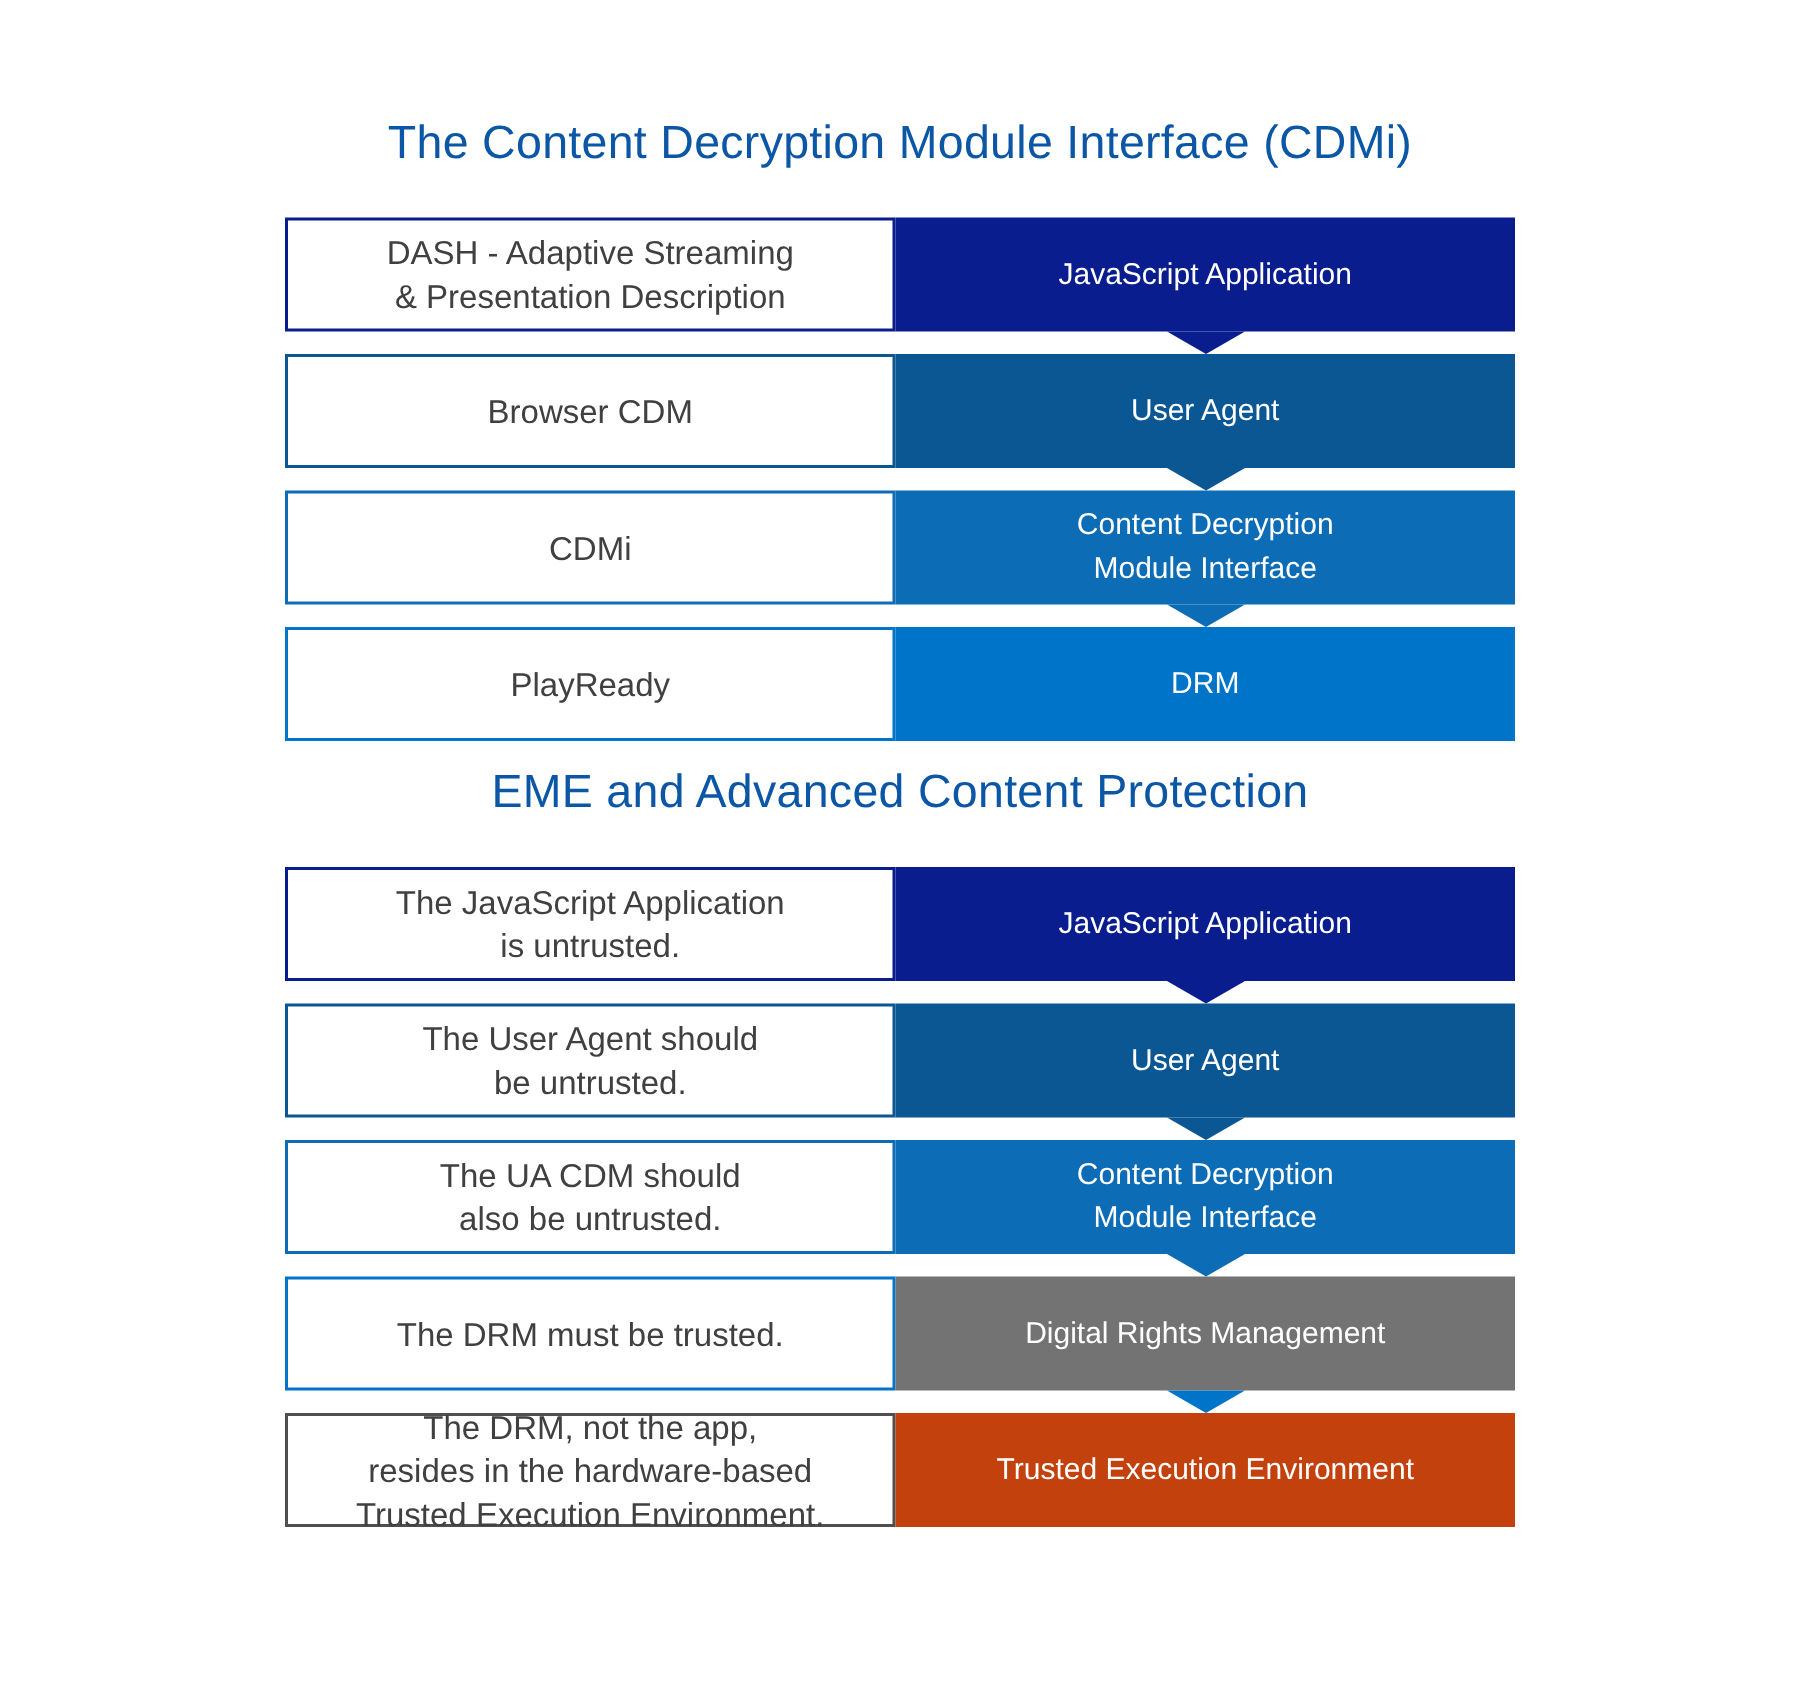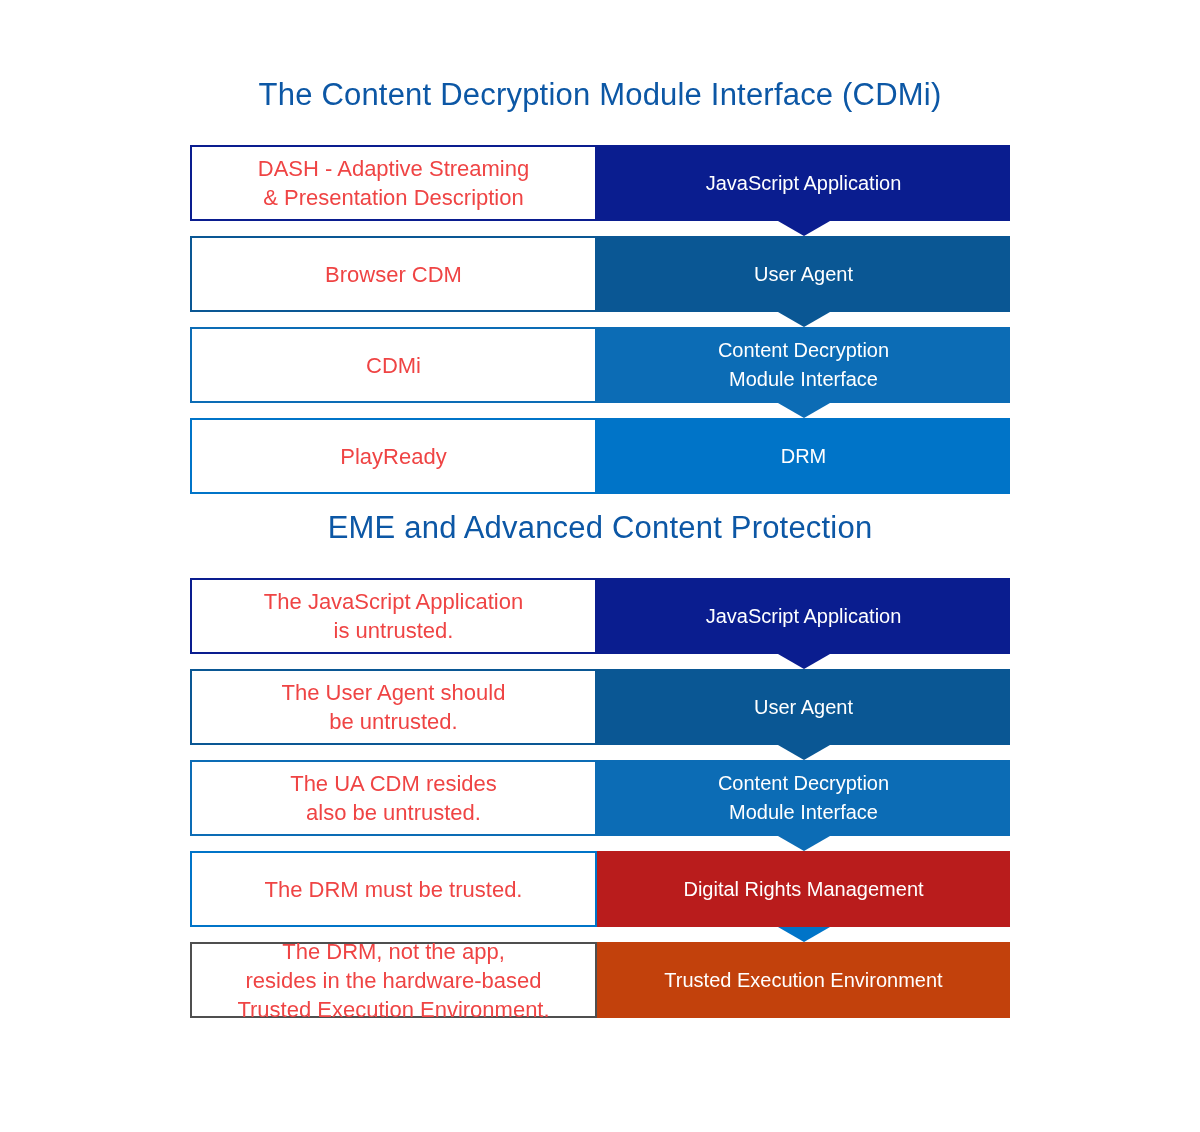--- a/index.html
+++ b/index.html
@@ -40,21 +40,21 @@
   }
   .left-box {
     width: 407px;
     box-sizing: border-box;
     background: #ffffff;
     border: 2px solid #0A5794;
     display: flex;
     flex-direction: column;
     justify-content: center;
     align-items: center;
-    color: #ef4444;
+    color: #404040;
     font-size: 22px;
     line-height: 29px;
     text-align: center;
   }
   .right-box {
     width: 413px;
     position: relative;
     display: flex;
     flex-direction: column;
     justify-content: center;
@@ -142,34 +142,34 @@
             <div class="line">The User Agent should</div>
             <div class="line">be untrusted.</div>
           </div>
           <div class="right-box" style="background: rgb(10, 87, 148);">
             <div class="line">User Agent</div>
             <div class="arrow" style="border-top-color: rgb(10, 87, 148);"></div>
           </div>
         </div>
         <div class="row">
           <div class="left-box" style="border-color: rgb(12, 108, 181);">
-            <div class="line">The UA CDM resides</div>
+            <div class="line">The UA CDM should</div>
             <div class="line">also be untrusted.</div>
           </div>
           <div class="right-box" style="background: rgb(12, 108, 181);">
             <div class="line">Content Decryption</div>
             <div class="line">Module Interface</div>
             <div class="arrow" style="border-top-color: rgb(12, 108, 181);"></div>
           </div>
         </div>
         <div class="row">
           <div class="left-box" style="border-color: rgb(0, 116, 200);">
             <div class="line">The DRM must be trusted.</div>
           </div>
-          <div class="right-box" style="background: #b91c1c;">
+          <div class="right-box" style="background: #737373;">
             <div class="line">Digital Rights Management</div>
             <div class="arrow" style="border-top-color: rgb(0, 116, 200);"></div>
           </div>
         </div>
         <div class="row tall">
           <div class="left-box" style="border-color: rgb(79, 79, 79);">
             <div class="line">The DRM, not the app,</div>
             <div class="line">resides in the hardware-based</div>
             <div class="line">Trusted Execution Environment.</div>
           </div>

